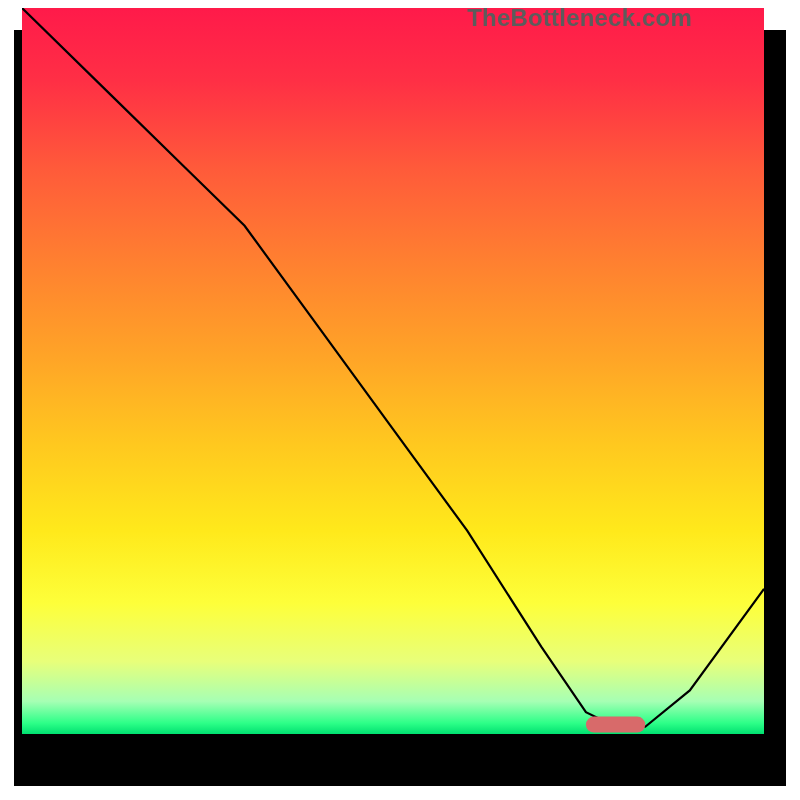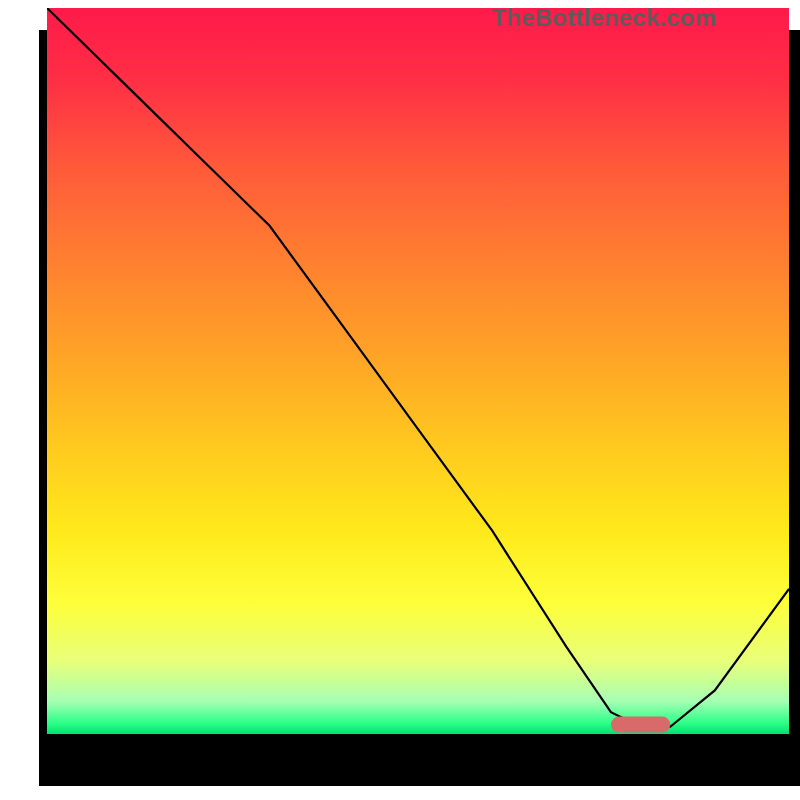--- a/index.html
+++ b/index.html
@@ -9,21 +9,20 @@
     height: 800px;
     background: #ffffff;
     font-family: Arial, Helvetica, sans-serif;
     overflow: hidden;
   }
   .frame {
     position: relative;
     width: 704px;
     height: 800px;
     box-sizing: border-box;
-    margin-left: 25px;
   }
   .watermark {
     position: absolute;
     top: 4px;
     right: 12px;
     font-size: 24px;
     font-weight: 600;
     color: #5c5c5c;
     letter-spacing: 0.2px;
     z-index: 5;

